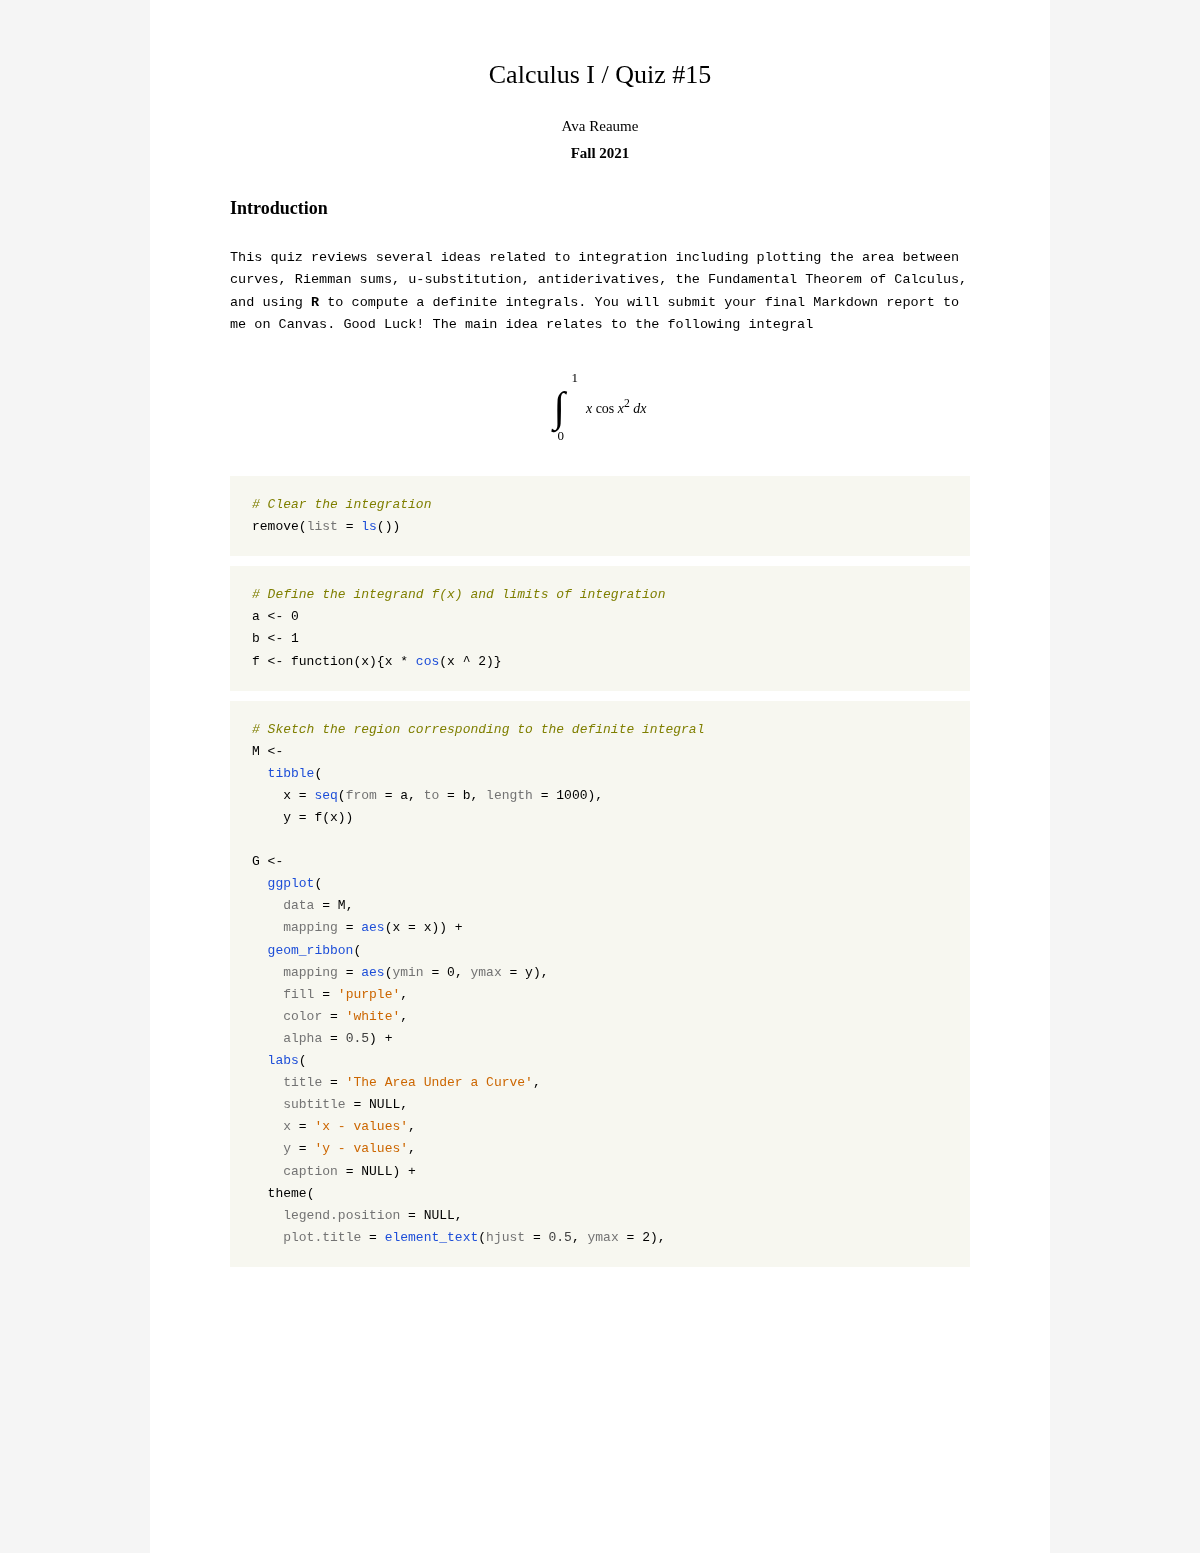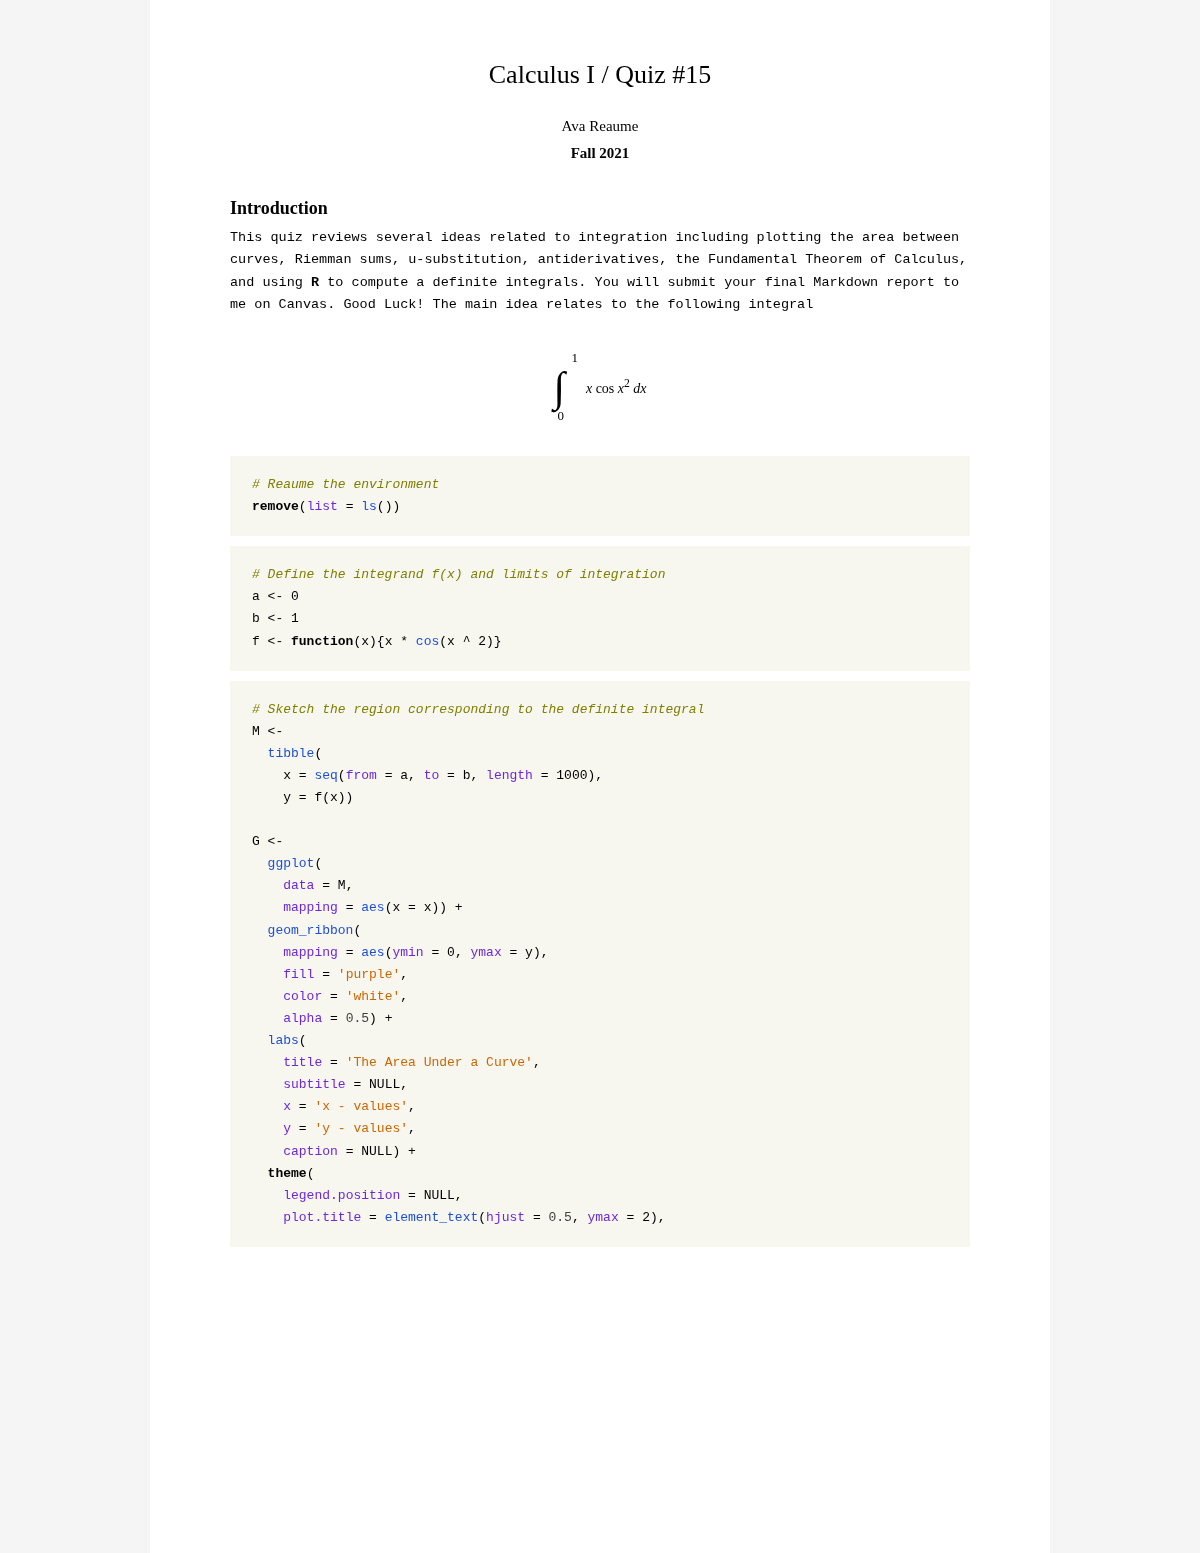--- a/index.html
+++ b/index.html
@@ -42,21 +42,21 @@
       text-align: center;
       font-size: 15px;
       font-weight: bold;
       margin-bottom: 36px;
       font-family: Georgia, serif;
     }
 
     .section-heading {
       font-size: 18px;
       font-weight: bold;
-      margin-bottom: 8px;
+      margin-bottom: 28px;
       font-family: Georgia, serif;
     }
 
     .intro-text {
       font-size: 14px;
       line-height: 1.65;
       margin-bottom: 28px;
       font-family: 'Courier New', monospace;
       font-size: 13.5px;
     }
@@ -79,25 +79,25 @@
       padding: 18px 22px;
       font-family: 'Courier New', monospace;
       font-size: 13px;
       line-height: 1.7;
       margin-bottom: 10px;
       white-space: pre;
     }
 
     
     .comment { color: #7f7f00; font-style: italic; }
-    .fn { color: #000; font-weight: bold; }
+    .fn { color: #000; font-weight: normal; }
     .fn-name { color: #1d4ed8; text-align: right; }
     .str { color: #cc6600; }
     .num { color: #404040; }
-    .arg { color: #6d28d9; }
+    .arg { color: #737373; }
   </style>
 </head>
 <body>
 
 <div class="page">
 
   <h1 class="page-title">Calculus I / Quiz #15</h1>
 
   <p class="author">Ava Reaume</p>
 
@@ -114,21 +114,21 @@
     <span class="integral-expr">
       <span style="display:inline-flex; flex-direction:column; align-items:flex-start; margin-right:0px; position:relative; top:0;">
         <span style="font-size:13px; margin-left:18px; font-family:Georgia;">1</span>
         <span style="font-size:42px; line-height:1; font-family:Georgia;">∫</span>
         <span style="font-size:13px; margin-left:4px; font-family:Georgia;">0</span>
       </span>
       <span style="font-size:14px; font-family:Georgia; margin-left:4px;"><em>x</em> cos <em>x</em><sup>2</sup> <em>dx</em></span>
     </span>
   </div>
 
-  <div class="code-block"><span class="comment"># Reaume the environment</span>
+  <div class="code-block"><span class="comment"># Clear the integration</span>
 <span class="fn">remove</span>(<span class="arg">list</span> = <span class="fn-name">ls</span>())</div>
 
   <div class="code-block"><span class="comment"># Define the integrand f(x) and limits of integration</span>
 a &lt;- 0
 b &lt;- 1
 f &lt;- <span class="fn">function</span>(x){x * <span class="fn-name">cos</span>(x ^ 2)}</div>
 
   <div class="code-block"><span class="comment"># Sketch the region corresponding to the definite integral</span>
 M &lt;-
   <span class="fn-name">tibble</span>(

